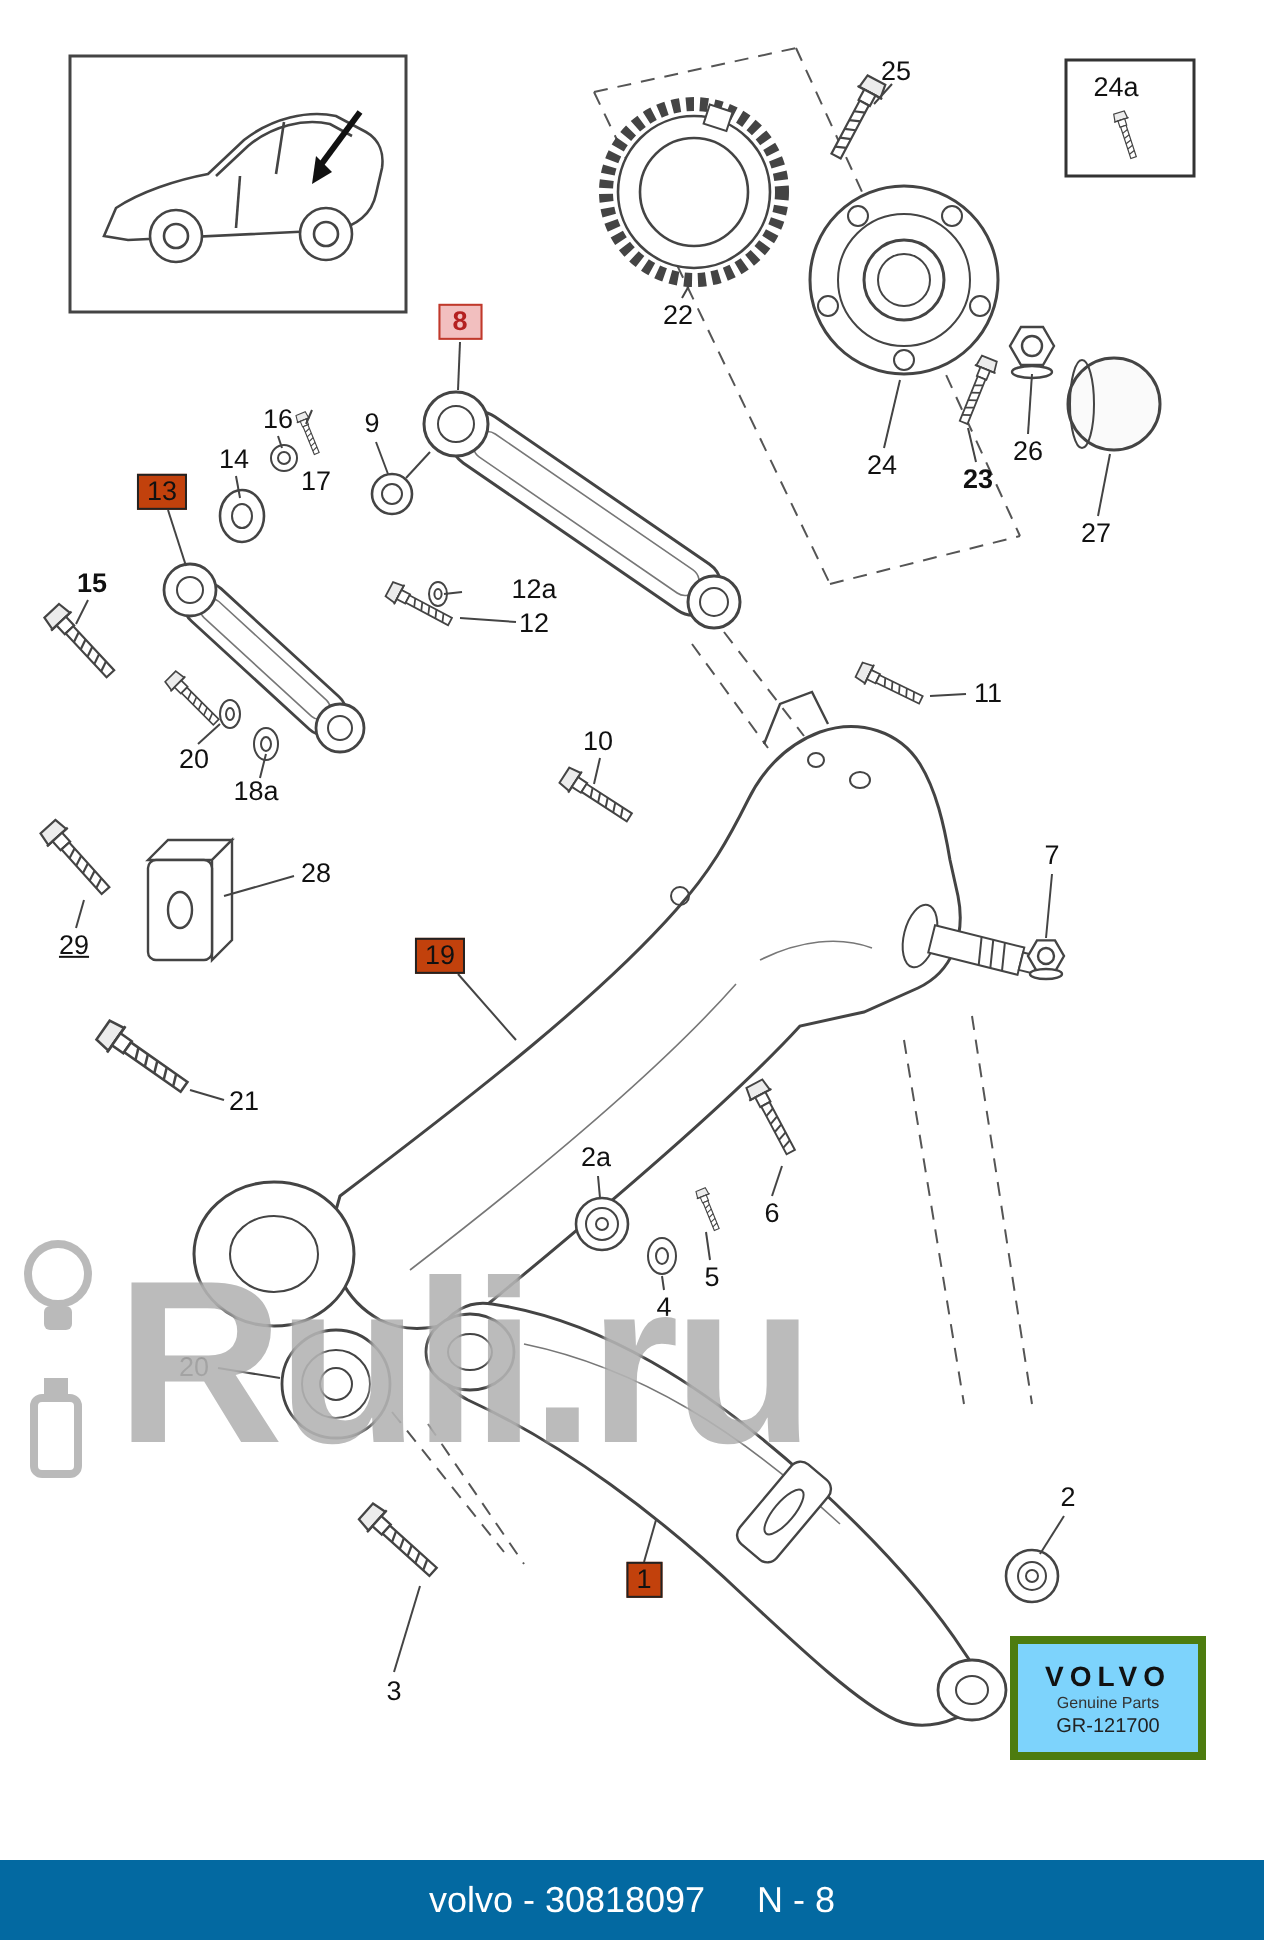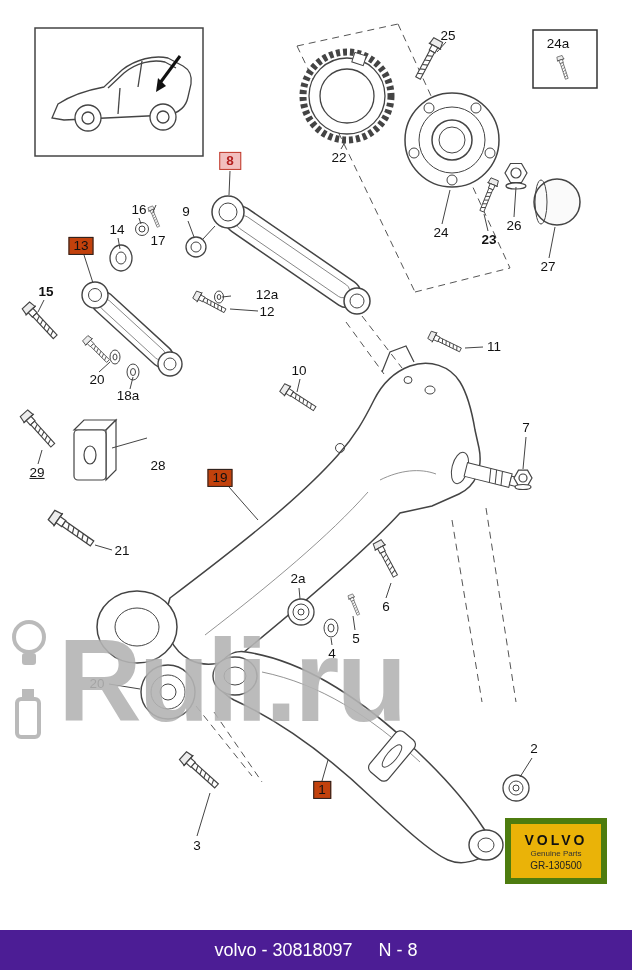--- a/index.html
+++ b/index.html
@@ -14,27 +14,27 @@
   .plabel.hl{border:1.5px solid #c0392b;background:rgba(240,180,180,.85);color:#b42020;
              padding:1px 6px;font-weight:bold;}
   
   .watermark{position:absolute;left:0;top:588px;width:632px;height:160px;display:flex;
              align-items:flex-end;pointer-events:none;z-index:5;}
   .watermark .wm-text{font-size:116px;font-weight:bold;letter-spacing:-3px;
              color:rgba(120,120,120,0.5);text-shadow:0 0 2px rgba(255,255,255,.8);}
   .wm-icons{width:58px;height:140px;display:flex;flex-direction:column;justify-content:center;
             align-items:center;gap:10px;opacity:.5;}
   
-  .brand-box{position:absolute;left:505px;top:818px;width:90px;height:54px;border:6px solid #4d7c0f;
-             background:#eab308;display:flex;flex-direction:column;align-items:center;justify-content:center;z-index:6;}
+  .brand-box{position:absolute;left:505px;top:818px;width:90px;height:54px;border:4px solid #4d7c0f;
+             background:#7dd3fc;display:flex;flex-direction:column;align-items:center;justify-content:center;z-index:6;}
   .brand-name{font-weight:bold;font-size:14px;letter-spacing:3px;}
   .brand-sub{font-size:8px;color:#333;margin-top:1px;}
   .brand-code{font-size:10px;color:#222;margin-top:2px;}
   
-  .footer{position:absolute;left:0;top:930px;width:632px;height:40px;background:#4c1d95;color:#fff;
+  .footer{position:absolute;left:0;top:930px;width:632px;height:40px;background:#0369a1;color:#fff;
           display:flex;align-items:center;justify-content:center;gap:26px;font-size:18px;z-index:7;}
 </style>
 </head>
 <body>
 
 <div class="stage">
 
   <svg class="drawing" width="632" height="930" viewBox="0 0 632 930" xmlns="http://www.w3.org/2000/svg" xmlns:xlink="http://www.w3.org/1999/xlink">
     <defs>
       <g id="bolt" stroke="#444" stroke-width="1.1" fill="#fff">
@@ -305,38 +305,38 @@
       <div class="plabel" style="left: 117px; top: 230px;">14</div>
       <div class="plabel boxed" style="left: 81px; top: 246px;">13</div>
       <div class="plabel" style="left: 46px; top: 292px; font-weight: bold;">15</div>
       <div class="plabel" style="left: 239px; top: 295px; margin-left: 28px;">12a</div>
       <div class="plabel" style="left: 267px; top: 312px;">12</div>
       <div class="plabel" style="left: 97px; top: 380px;">20</div>
       <div class="plabel" style="left: 128px; top: 396px;">18a</div>
       <div class="plabel" style="left: 299px; top: 371px;">10</div>
       <div class="plabel" style="left: 494px; top: 347px;">11</div>
       <div class="plabel" style="left: 526px; top: 428px;">7</div>
-      <div class="plabel" style="left: 158px; top: 437px; margin-top: 29px;">28</div>
+      <div class="plabel" style="left: 158px; top: 437px;">28</div>
       <div class="plabel" style="left: 37px; top: 473px; text-decoration: underline;">29</div>
       <div class="plabel boxed" style="left: 220px; top: 478px;">19</div>
       <div class="plabel" style="left: 122px; top: 551px;">21</div>
       <div class="plabel" style="left: 298px; top: 579px;">2a</div>
       <div class="plabel" style="left: 386px; top: 607px;">6</div>
       <div class="plabel" style="left: 356px; top: 639px;">5</div>
       <div class="plabel" style="left: 332px; top: 654px;">4</div>
       <div class="plabel" style="left: 97px; top: 684px;">20</div>
       <div class="plabel" style="left: 197px; top: 846px;">3</div>
       <div class="plabel boxed" style="left: 322px; top: 790px;">1</div>
       <div class="plabel" style="left: 534px; top: 749px;">2</div>
     </div>
 
   <div class="brand-box">
     <div class="brand-name">VOLVO</div>
     <div class="brand-sub">Genuine Parts</div>
-    <div class="brand-code">GR-130500</div>
+    <div class="brand-code">GR-121700</div>
   </div>
 
   <div class="footer">
     <span>volvo - 30818097</span>
     <span>N - 8</span>
   </div>
 
 </div>
 
 </body></html>

